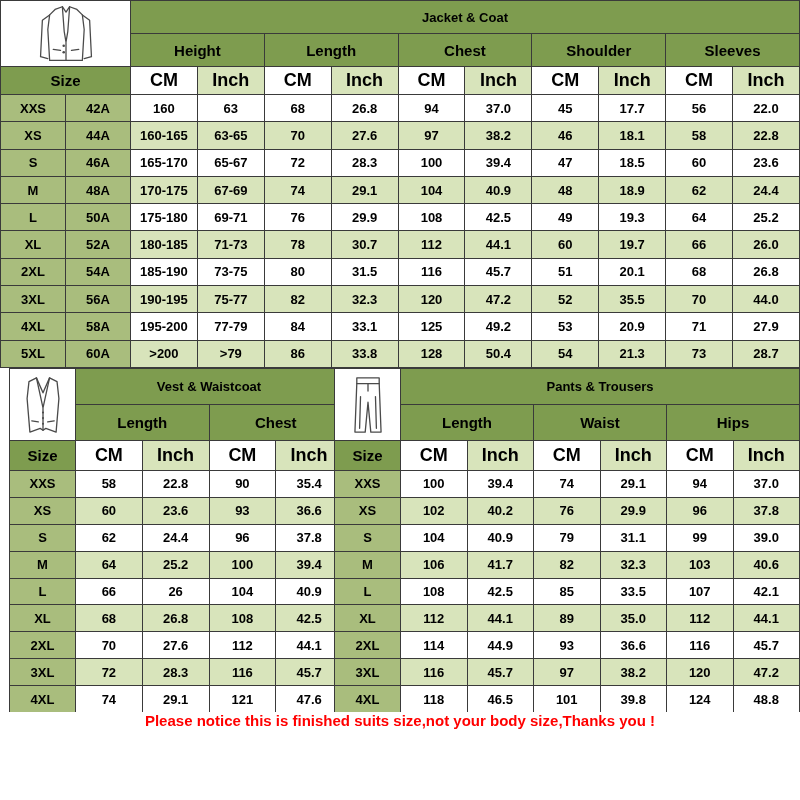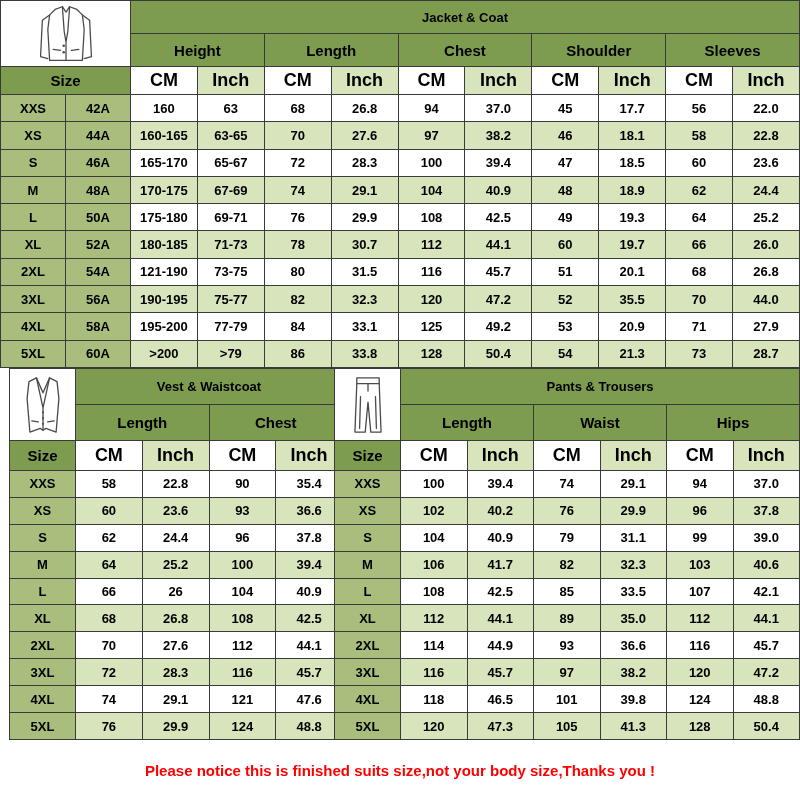--- a/index.html
+++ b/index.html
@@ -35,22 +35,22 @@
   .row-cat{height:33px;padding-left:33px;}
   .row-units{height:28px;}
   .t-vest .row-title,.t-pants .row-title{height:36px;}
   .t-vest .row-cat,.t-pants .row-cat{height:36px;}
   .t-vest .row-units,.t-pants .row-units{height:30px;}
   .img-cell{background:#fff;}
   .img-cell svg{display:block;margin:0 auto;}
   .sketch{stroke:#4a4a4a;stroke-width:1.4;fill:none;stroke-linejoin:round;stroke-linecap:round;}
   .sketch-fill{fill:#4a4a4a;stroke:none;}
   .notice{
-    position:absolute;left:0;top:740px;width:800px;height:60px;
-    display:flex;flex-direction:column;align-items:center;justify-content:center;gap:16px;
+    position:absolute;left:0;top:712px;width:800px;height:60px;
+    display:flex;flex-direction:column;align-items:center;justify-content:flex-start;gap:16px;
     color:var(--notice-red,#ff0000);font-weight:bold;font-size:15px;background:#fff;
   }
 </style>
 </head>
 <body>
 
 <div class="page">
 
   <table class="tbl t-jacket">
     <colgroup>
@@ -183,21 +183,21 @@
           <td>112</td>
           <td>44.1</td>
           <td>60</td>
           <td>19.7</td>
           <td>66</td>
           <td>26.0</td>
         </tr>
         <tr>
           <td>2XL</td>
           <td>54A</td>
-          <td>121-190</td>
+          <td>185-190</td>
           <td>73-75</td>
           <td>80</td>
           <td>31.5</td>
           <td>116</td>
           <td>45.7</td>
           <td>51</td>
           <td>20.1</td>
           <td>68</td>
           <td>26.8</td>
         </tr>

